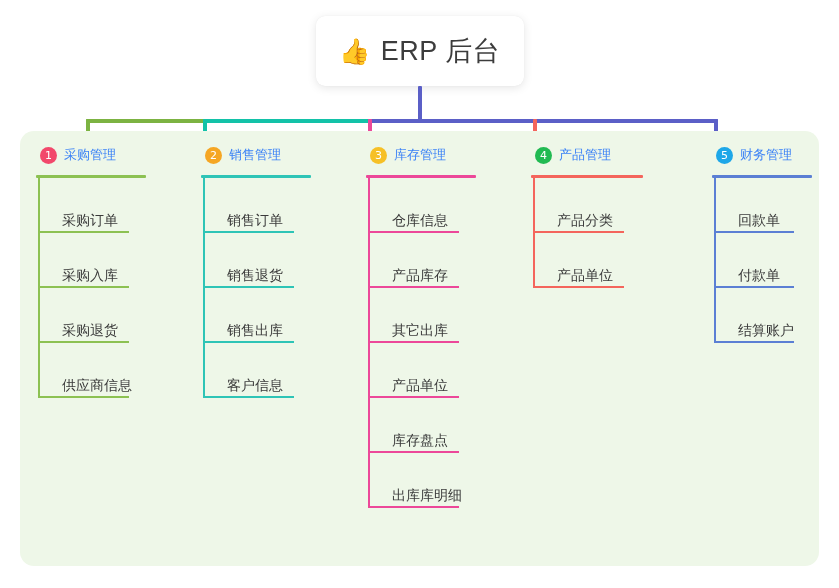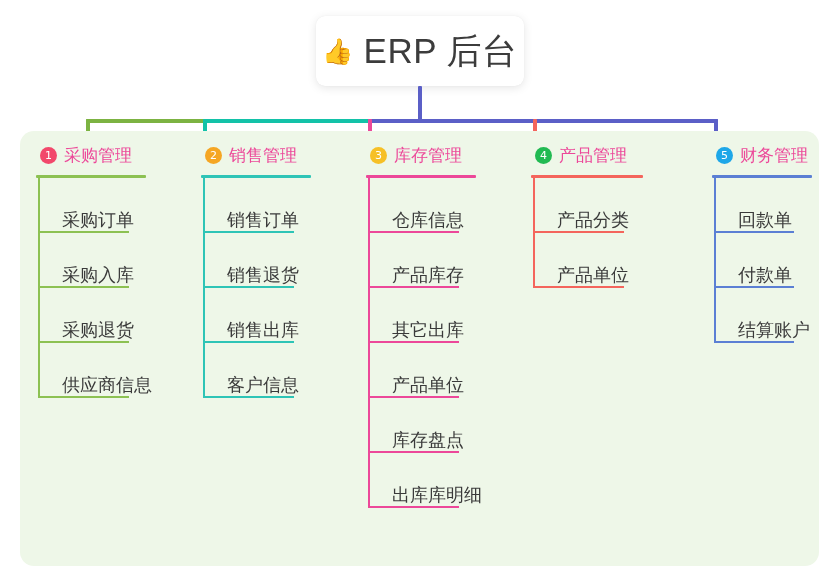--- a/index.html
+++ b/index.html
@@ -31,21 +31,21 @@
     justify-content: center;
     gap: 10px;
     box-sizing: border-box;
   }
   #title-card .thumb {
     font-size: 25px;
     line-height: 1;
     color: #f5b731;
   }
   #title-card .title-text {
-    font-size: 35px;
+    font-size: 27px;
     color: #3c3c3c;
     letter-spacing: 0.5px;
     white-space: nowrap;
   }
 
   
   .conn {
     position: absolute;
   }
 
@@ -116,22 +116,22 @@
     height: 17px;
     border-radius: 50%;
     color: #ffffff;
     font-size: 11px;
     line-height: 17px;
     text-align: center;
     flex: none;
     font-family: "DejaVu Sans", sans-serif;
   }
   .col-title {
-    font-size: 17px;
-    color: #ec4899;
+    font-size: 13px;
+    color: #3b82f6;
     white-space: nowrap;
   }
   .head-rule {
     height: 3px;
     border-radius: 1px;
     margin-top: 6px;
   }
 
   
   .leaf-list {
@@ -149,21 +149,21 @@
   .leaf {
     position: relative;
     height: 55px;
     box-sizing: border-box;
     display: flex;
     align-items: flex-end;
     padding-left: 24px;
     padding-bottom: 4px;
   }
   .leaf-text {
-    font-size: 18px;
+    font-size: 14px;
     color: #3a3a3a;
     white-space: nowrap;
     line-height: 18px;
   }
   .leaf-rule {
     position: absolute;
     left: 2px;
     bottom: 0;
     height: 2px;
   }

